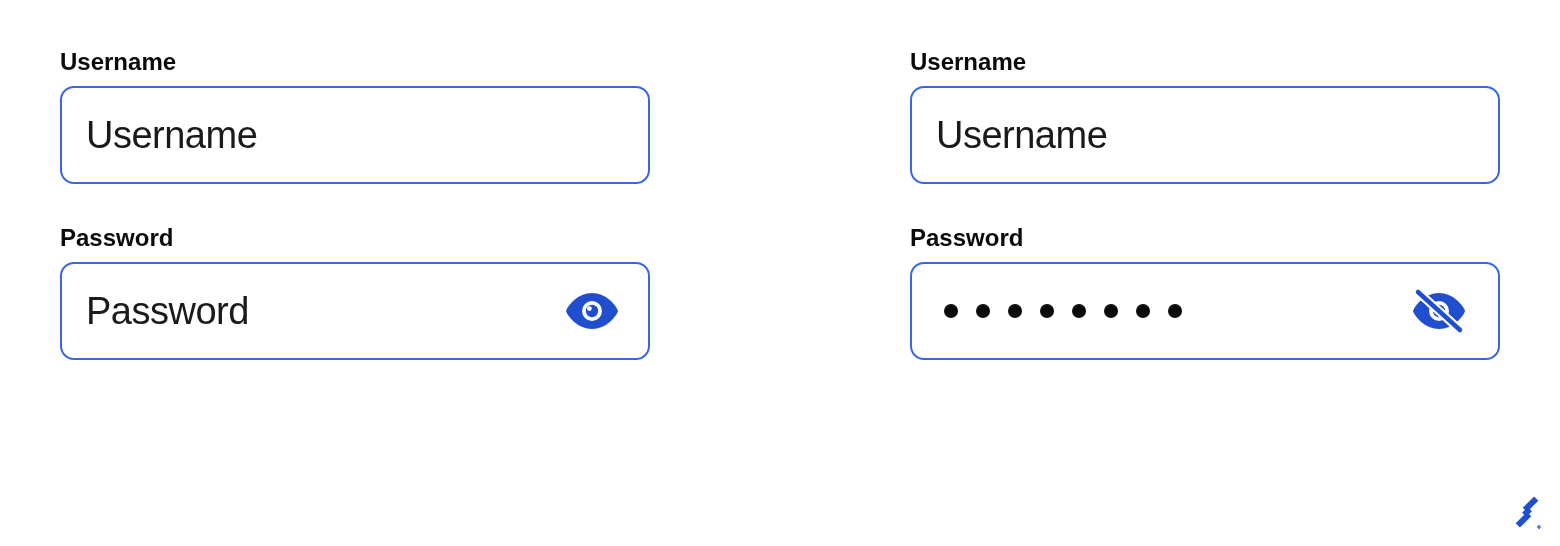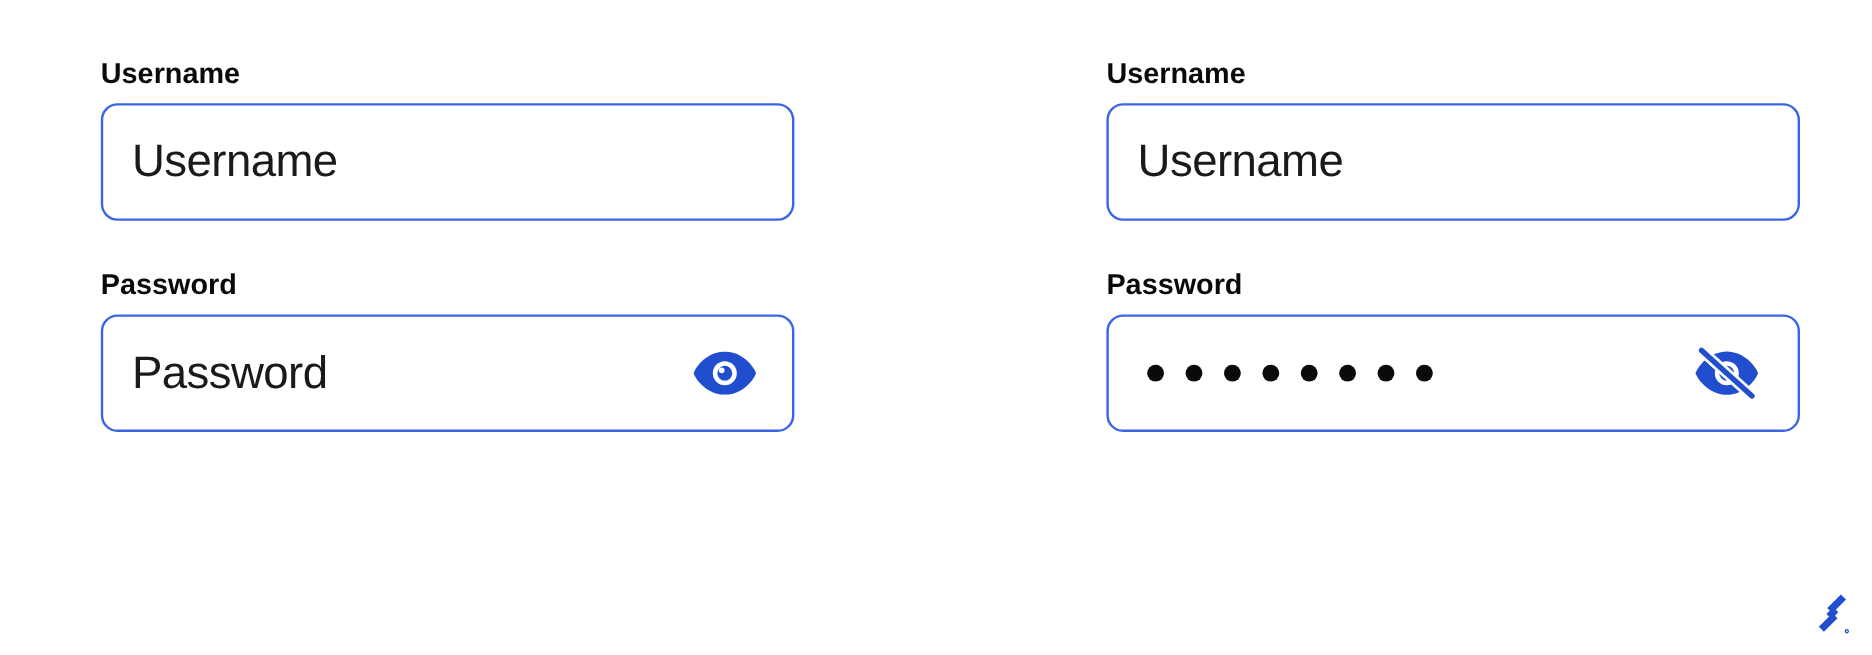--- a/index.html
+++ b/index.html
@@ -5,21 +5,21 @@
     * { margin: 0; padding: 0; box-sizing: border-box; }
     body {
       width: 1560px;
       height: 546px;
       font-family: -apple-system, BlinkMacSystemFont, "Segoe UI", Helvetica, Arial, sans-serif;
       background: #ffffff;
       position: relative;
     }
     .columns {
       display: flex;
-      padding: 48px 60px 0 84px;
+      padding: 48px 60px 0 60px;
       gap: 260px;
     }
     .col {
       flex: 1;
       display: flex;
       flex-direction: column;
     }
     .field-group {
       margin-bottom: 40px;
     }

